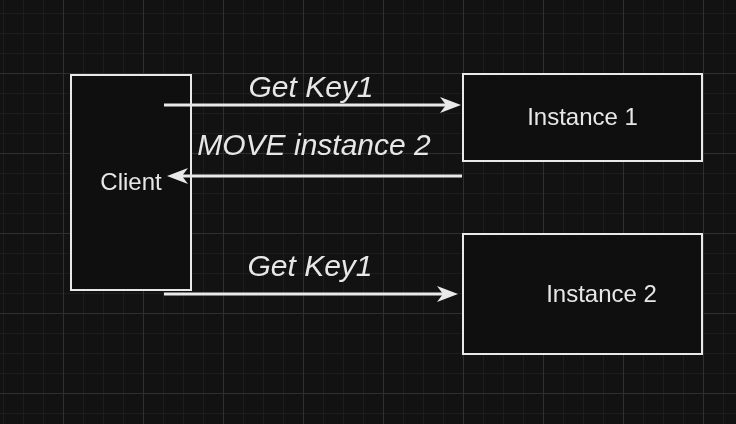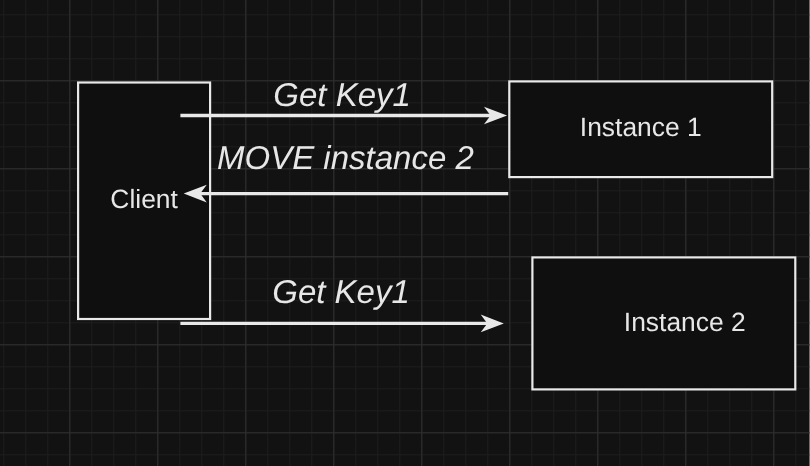--- a/index.html
+++ b/index.html
@@ -37,21 +37,21 @@
     justify-content: center;
   }
   .node-label {
     color: var(--text);
     font-size: 24px;
     line-height: 1.2;
     white-space: nowrap;
   }
   .node-client    { left: 42px;  top: 74px;  width: 122px; height: 217px; margin-left: 28px; }
   .node-instance1 { left: 462px; top: 73px;  width: 241px; height: 89px; }
-  .node-instance2 { left: 483px; top: 233px; width: 241px; height: 122px; padding-left: 38px; }
+  .node-instance2 { left: 462px; top: 233px; width: 241px; height: 122px; padding-left: 38px; }
 
   .arrows-layer {
     position: absolute;
     left: 0; top: 0;
     width: 736px;
     height: 424px;
     pointer-events: none;
   }
   .arrow line { stroke: var(--stroke); stroke-width: 3; }
   .arrow polygon { fill: var(--stroke); }

